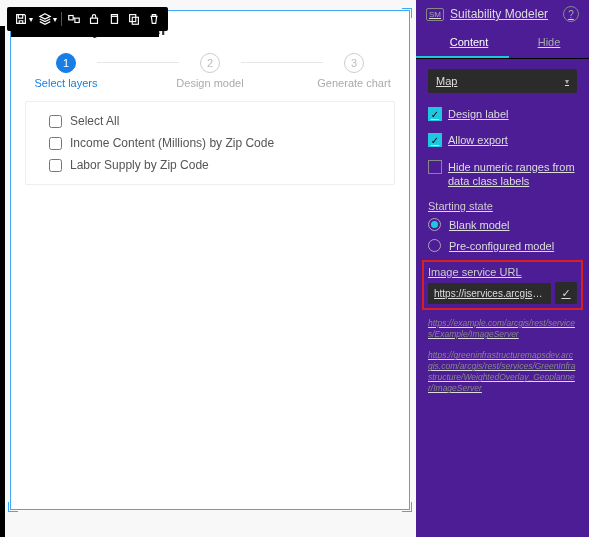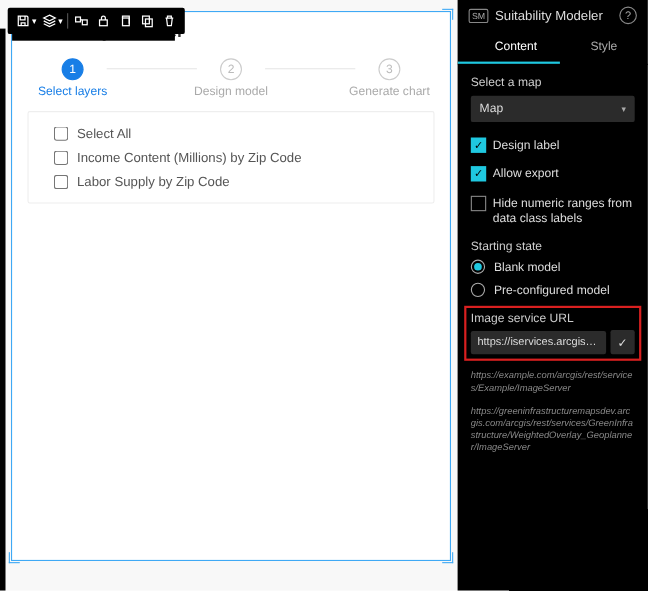--- a/index.html
+++ b/index.html
@@ -31,21 +31,21 @@
   .step-label { display:block; font-size:11px; color:#aaa; margin-top:4px; }
   .step.active .step-label { color:#187ee6; }
   .connector { flex:1; height:1px; background:#e6e6e6; margin:0 -10px; position:relative; top:-9px; }
   
   .layers-box { border:1px solid #eee; border-radius:2px; margin-top:12px; padding:8px; }
   .layer-row { display:flex; align-items:center; padding:4px 15px; }
   .layer-row input { margin-right:8px; width:13px; height:13px; }
   .layer-row label { font-size:12px; color:#555; }
   
   
-  .panel { width:184px; background:#000000; color:#ddd; font-size:11px; display:flex; flex-direction:column; overflow:hidden; }
+  .panel { width:184px; background:#4c1d95; color:#ddd; font-size:11px; display:flex; flex-direction:column; overflow:hidden;text-decoration:underline; }
   .panel-head { display:flex; align-items:center; padding:6px 10px; gap:6px; }
   .panel-head .widget-ico { border:1px solid #888; padding:1px 2px; font-size:8px; color:#aaa; border-radius:2px; }
   .panel-head .ptitle { flex:1; color:#ddd; font-size:12px; }
   .panel-head .help { width:16px; height:16px; border:1px solid #888; border-radius:50%; font-size:10px; color:#aaa; display:flex; align-items:center; justify-content:center; }
   
   .tabs { display:flex; border-bottom:1px solid #000; }
   .tab { flex:1; text-align:center; padding:8px 0; font-size:11px; color:#aaa; cursor:pointer; }
   .tab.active { color:#fff; border-bottom:2px solid #1fc8e0;padding-left:13px; }
   
   .panel-body { padding:10px 12px; overflow-y:auto; flex:1; }
@@ -173,24 +173,23 @@
 </div>
 
 <div class="panel">
   <div class="panel-head">
     <span class="widget-ico">SM</span>
     <span class="ptitle">Suitability Modeler</span>
     <span class="help">?</span>
   </div>
   <div class="tabs">
     <div class="tab active">Content</div>
-    <div class="tab">Style</div>
+    <div class="tab">Hide</div>
   </div>
   <div class="panel-body">
-    <span class="sect-label">Select a map</span>
     <div class="select-box">
       <span>Map</span>
       <span class="caret">▾</span>
     </div>
 
     <div class="chk-row">
       <span class="chk-box on">✓</span>
       <span class="chk-text">Design label</span>
     </div>
     <div class="chk-row">

